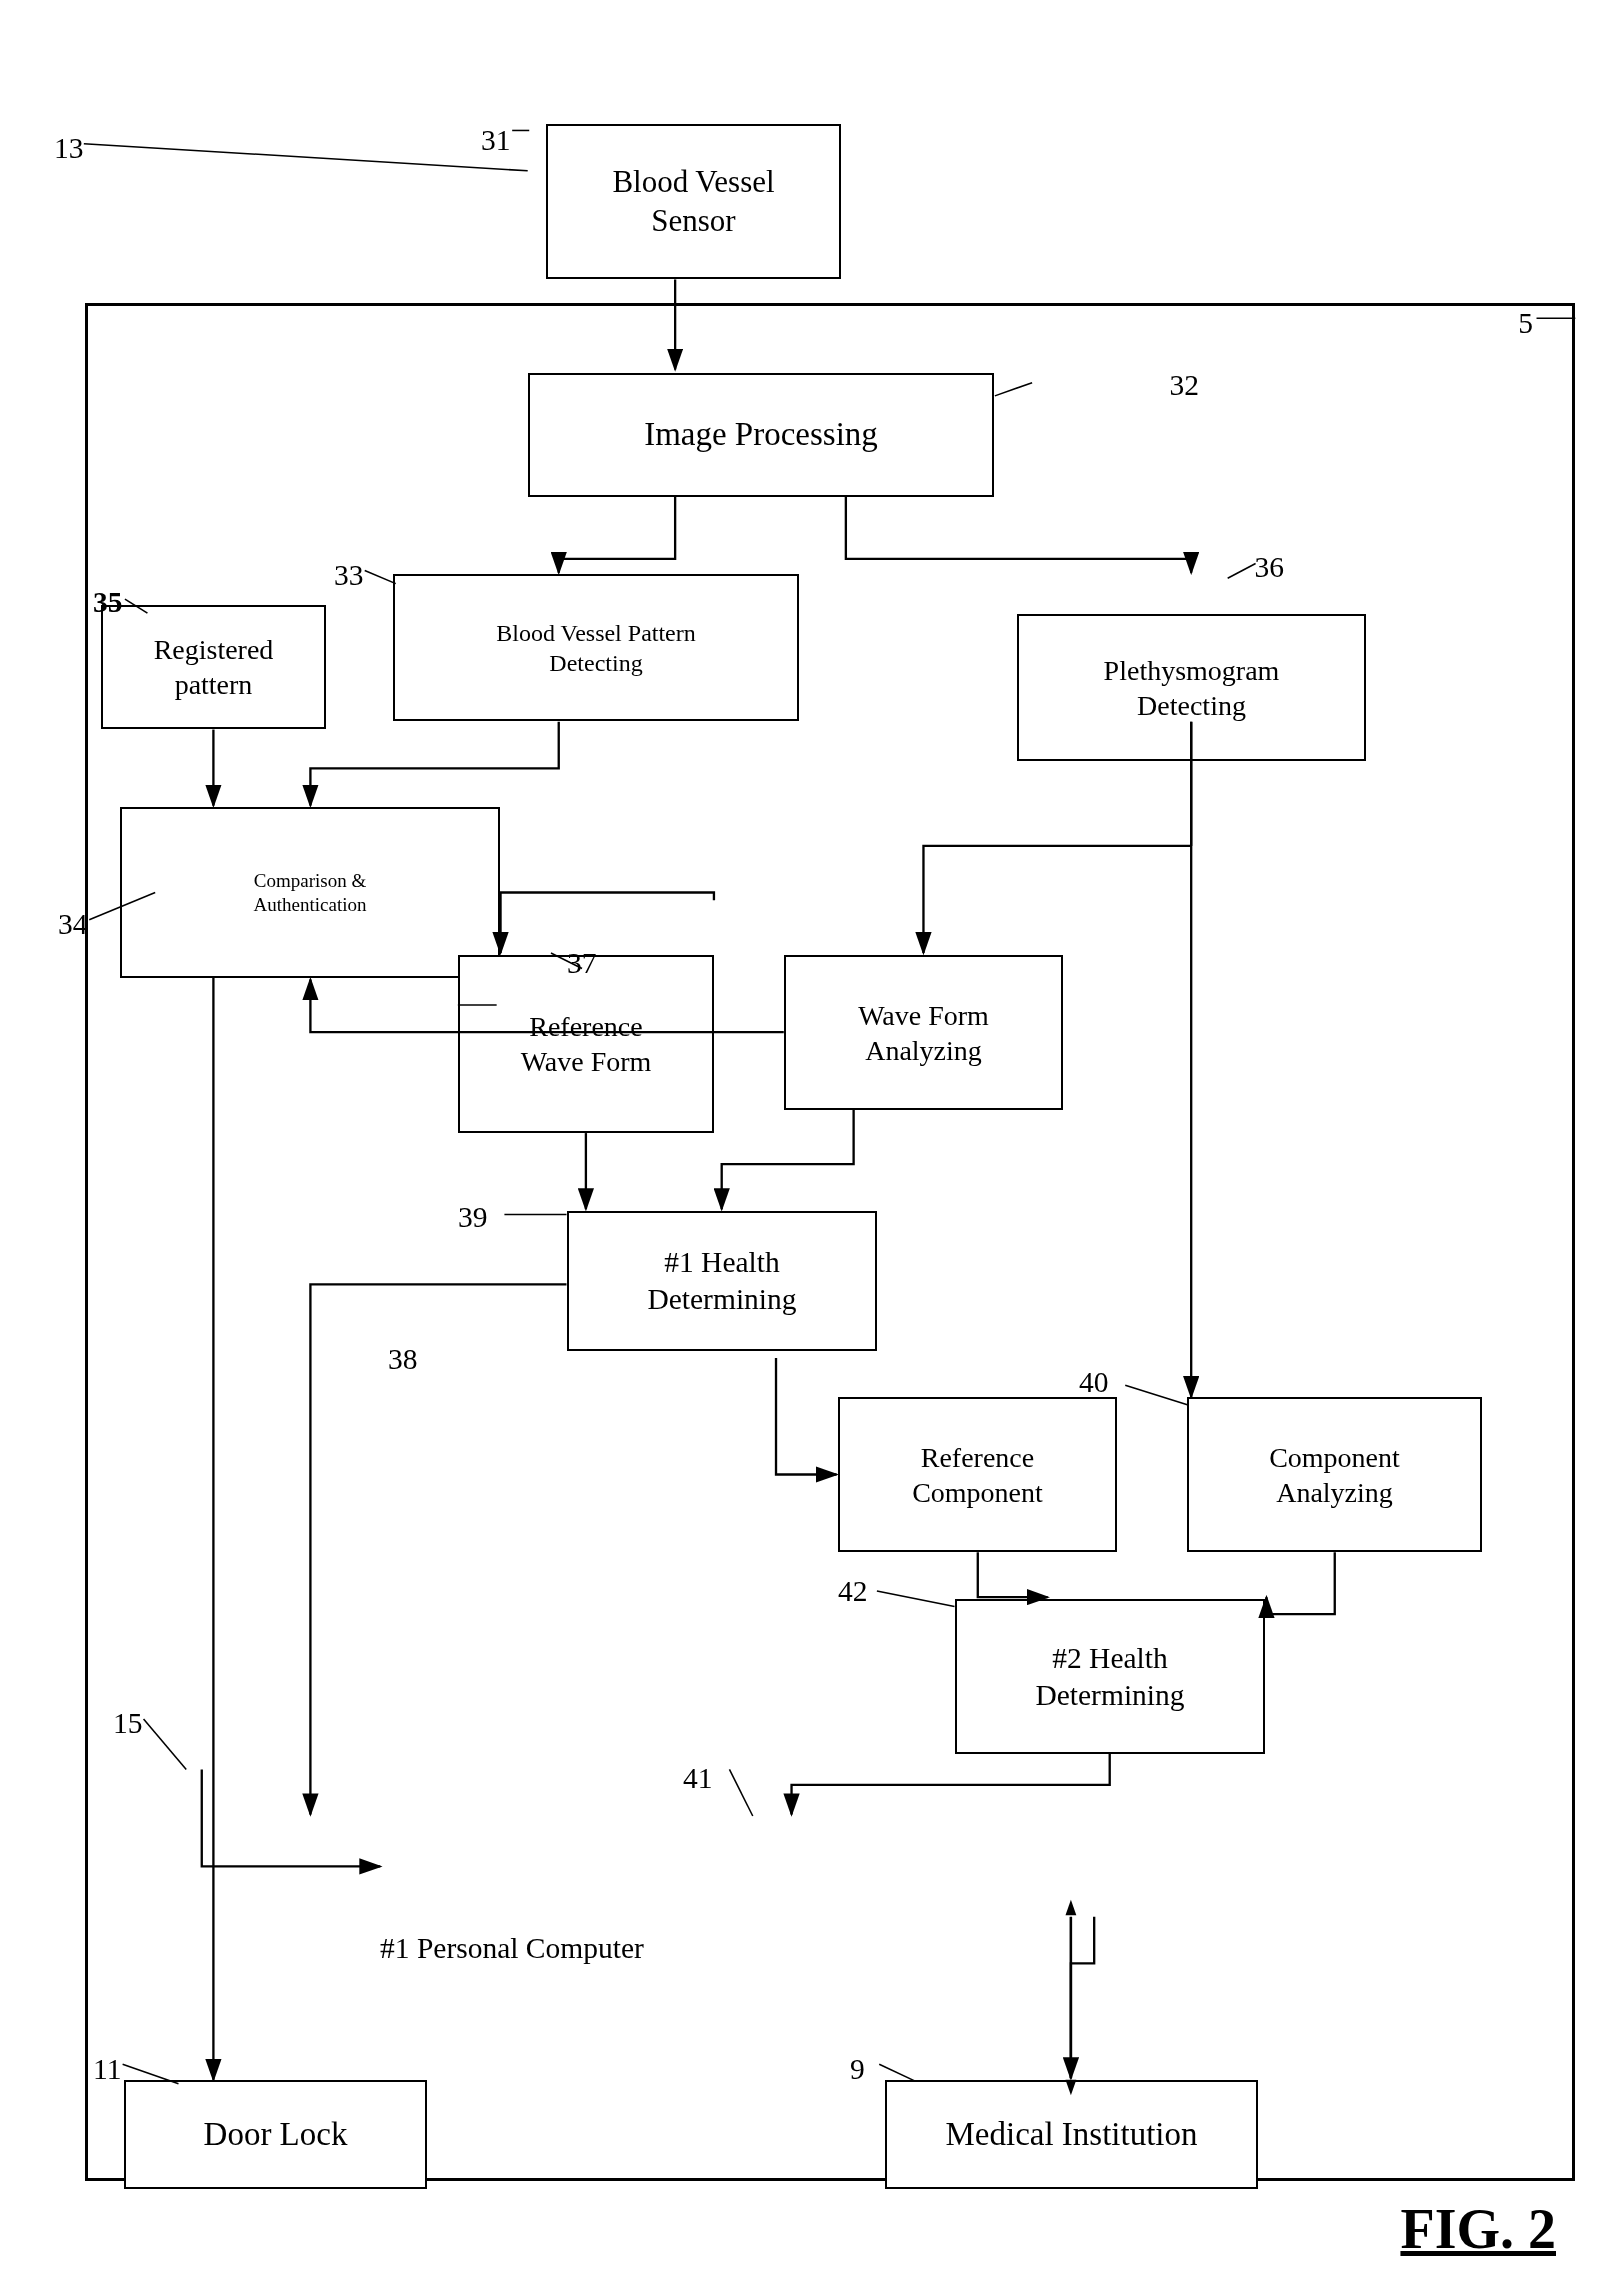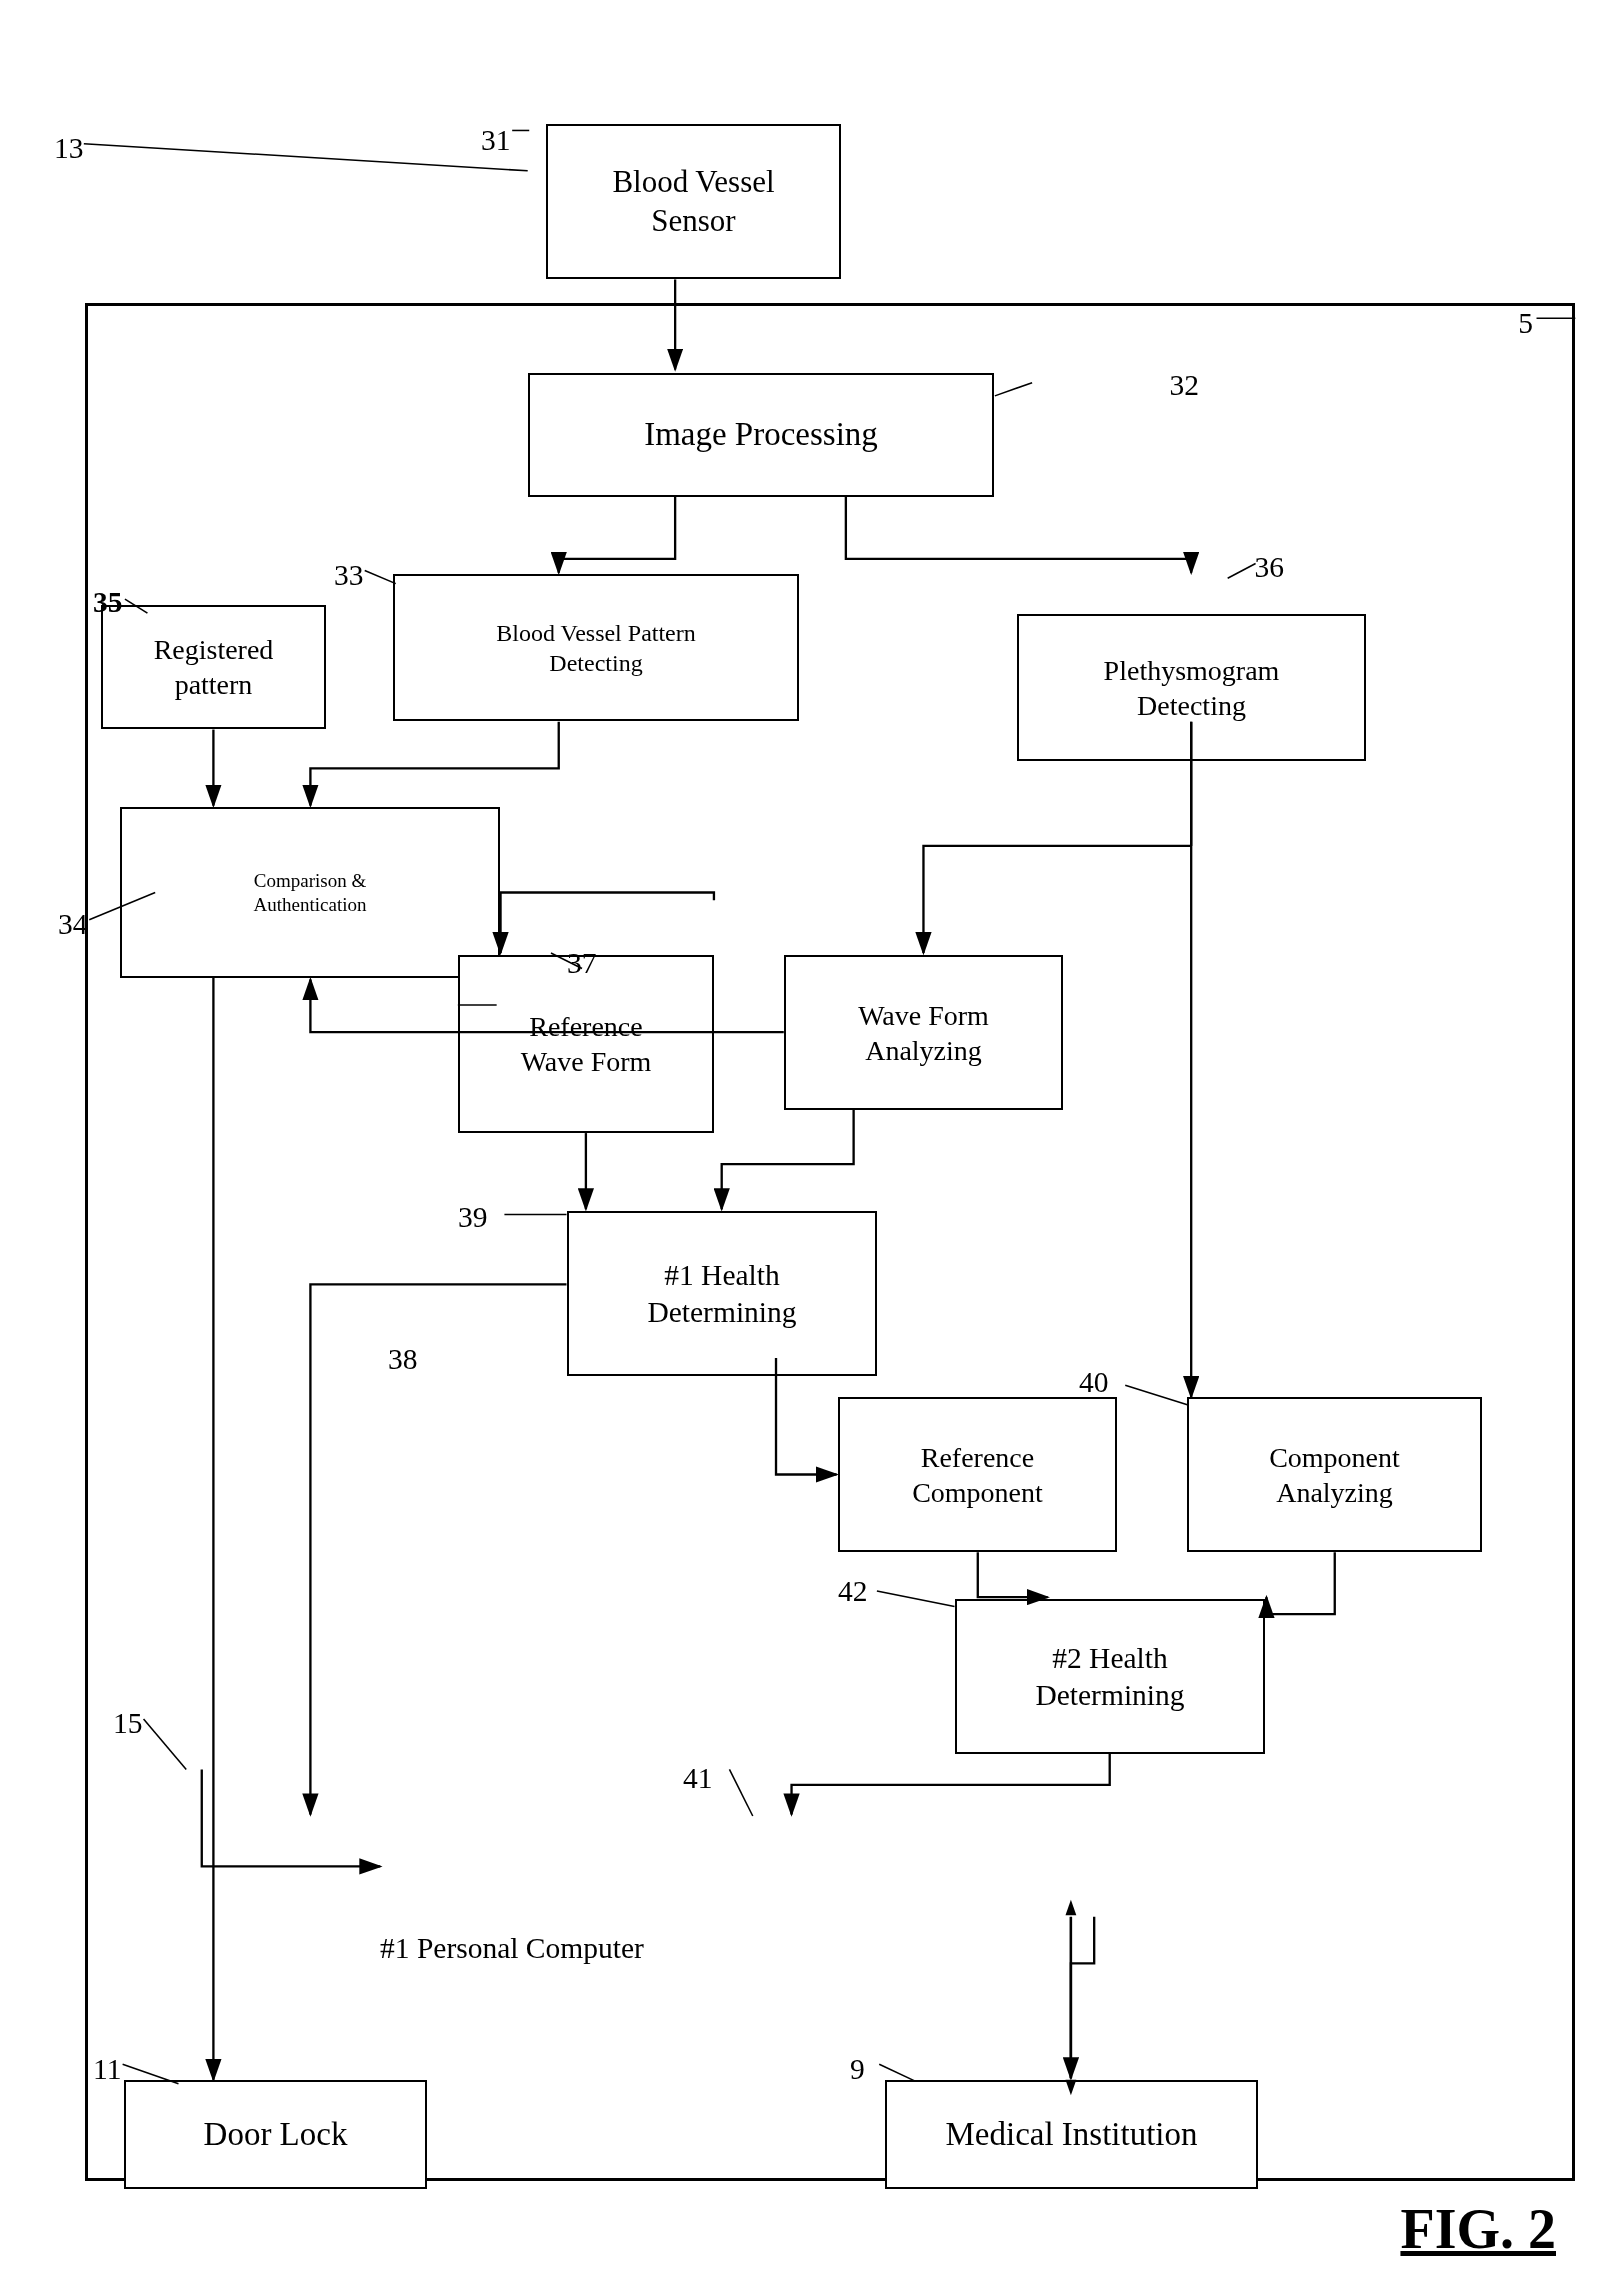--- a/index.html
+++ b/index.html
@@ -100,21 +100,21 @@
   <div class="box" style="left:458px; top:955px; width:256px; height:178px; font-size:28px;">
     <span style="white-space:pre-line;">Reference
 Wave Form</span>
   </div>
 
   <div class="box" style="left:784px; top:955px; width:279px; height:155px; font-size:28px;">
     <span style="white-space:pre-line;">Wave Form
 Analyzing</span>
   </div>
 
-  <div class="box" style="left:567px; top:1211px; width:310px; height:165px; font-size:29.5px;">
+  <div class="box" style="left:567px; top:1211px; width:310px; height:140px; font-size:29.5px;">
     <span style="white-space:pre-line;">#1 Health
 Determining</span>
   </div>
 
   <div class="box" style="left:838px; top:1397px; width:279px; height:155px; font-size:28px;">
     <span style="white-space:pre-line;">Reference
 Component</span>
   </div>
 
   <div class="box" style="left:1187px; top:1397px; width:295px; height:155px; font-size:28px;">

